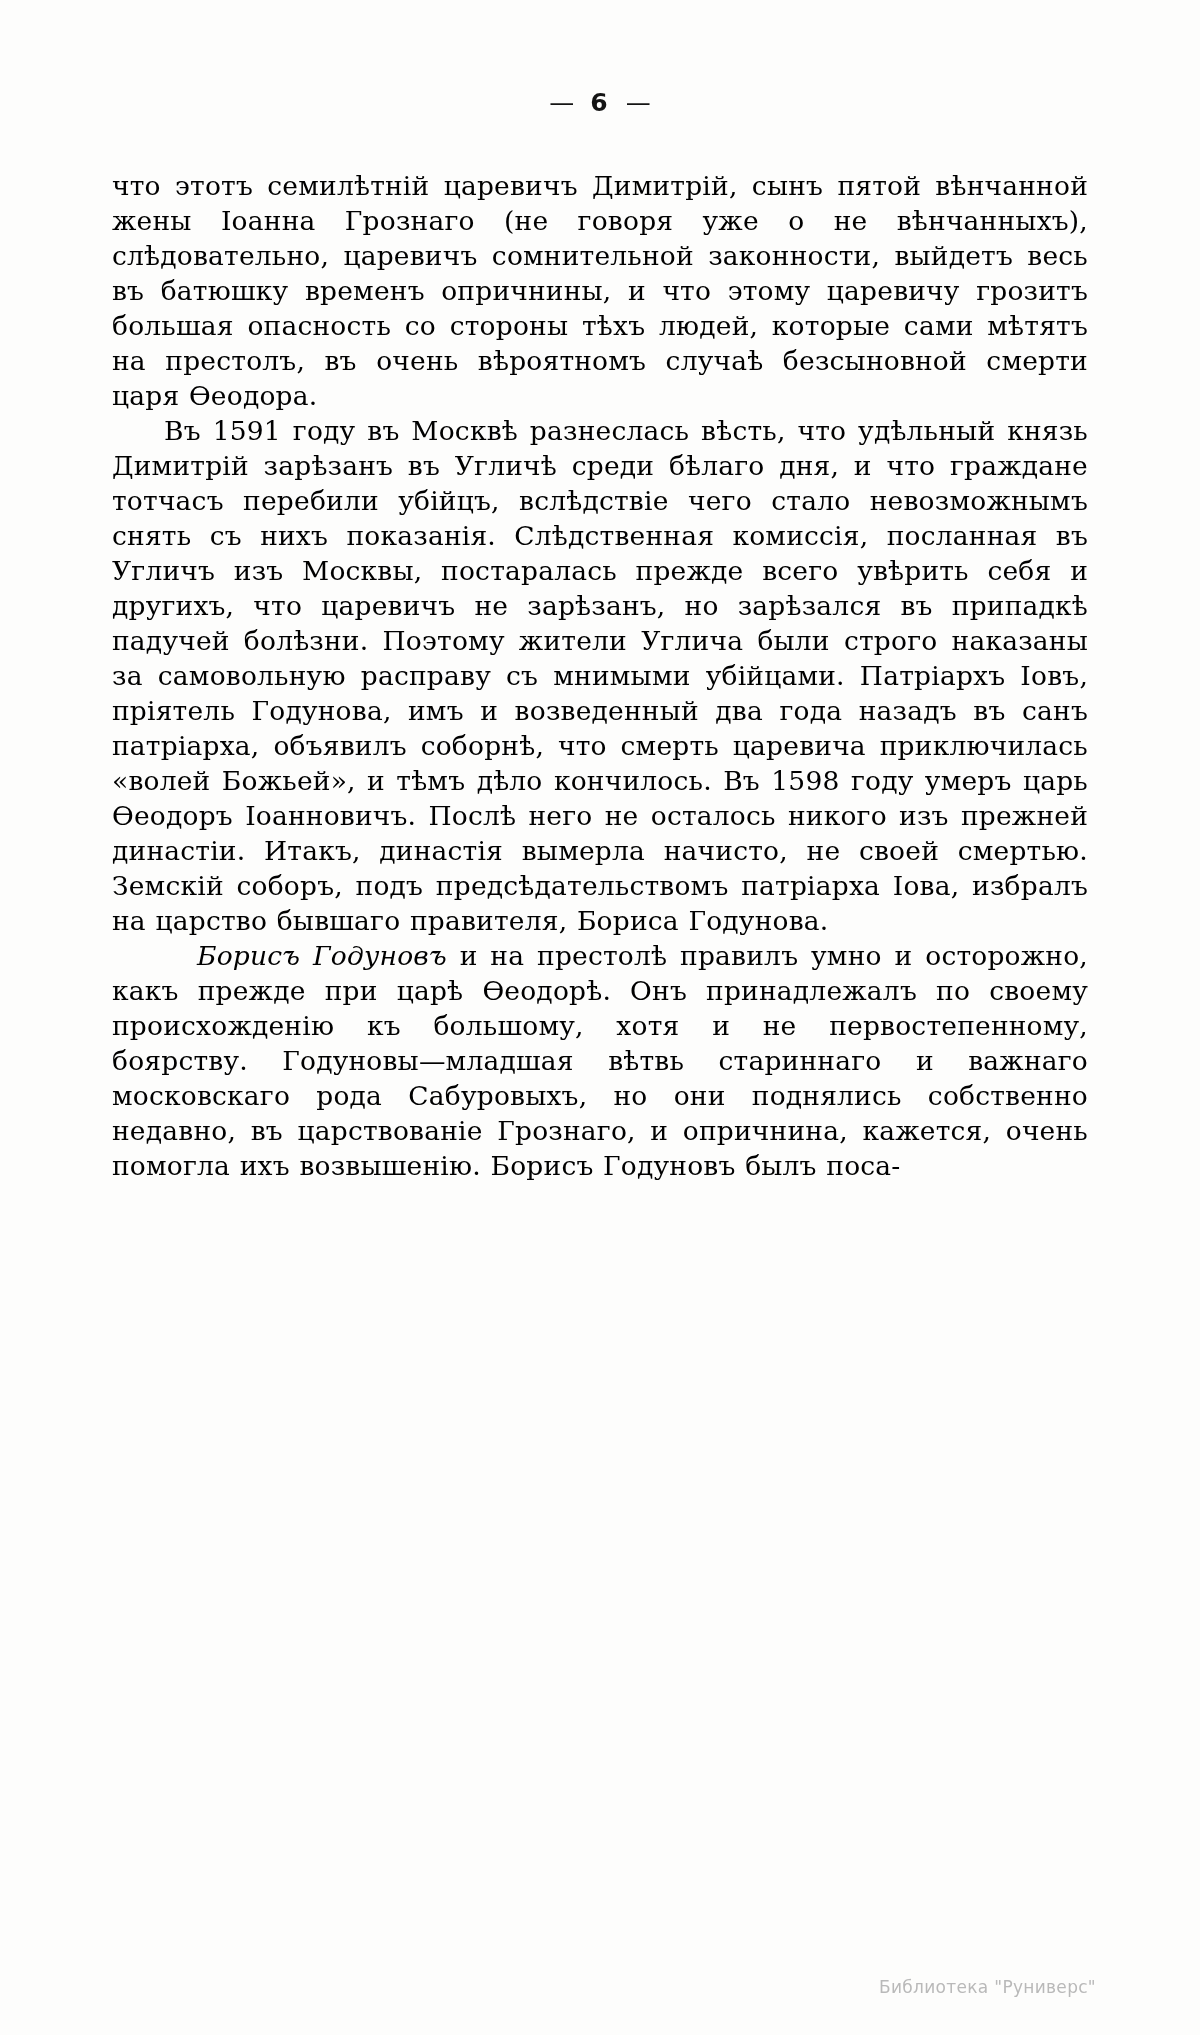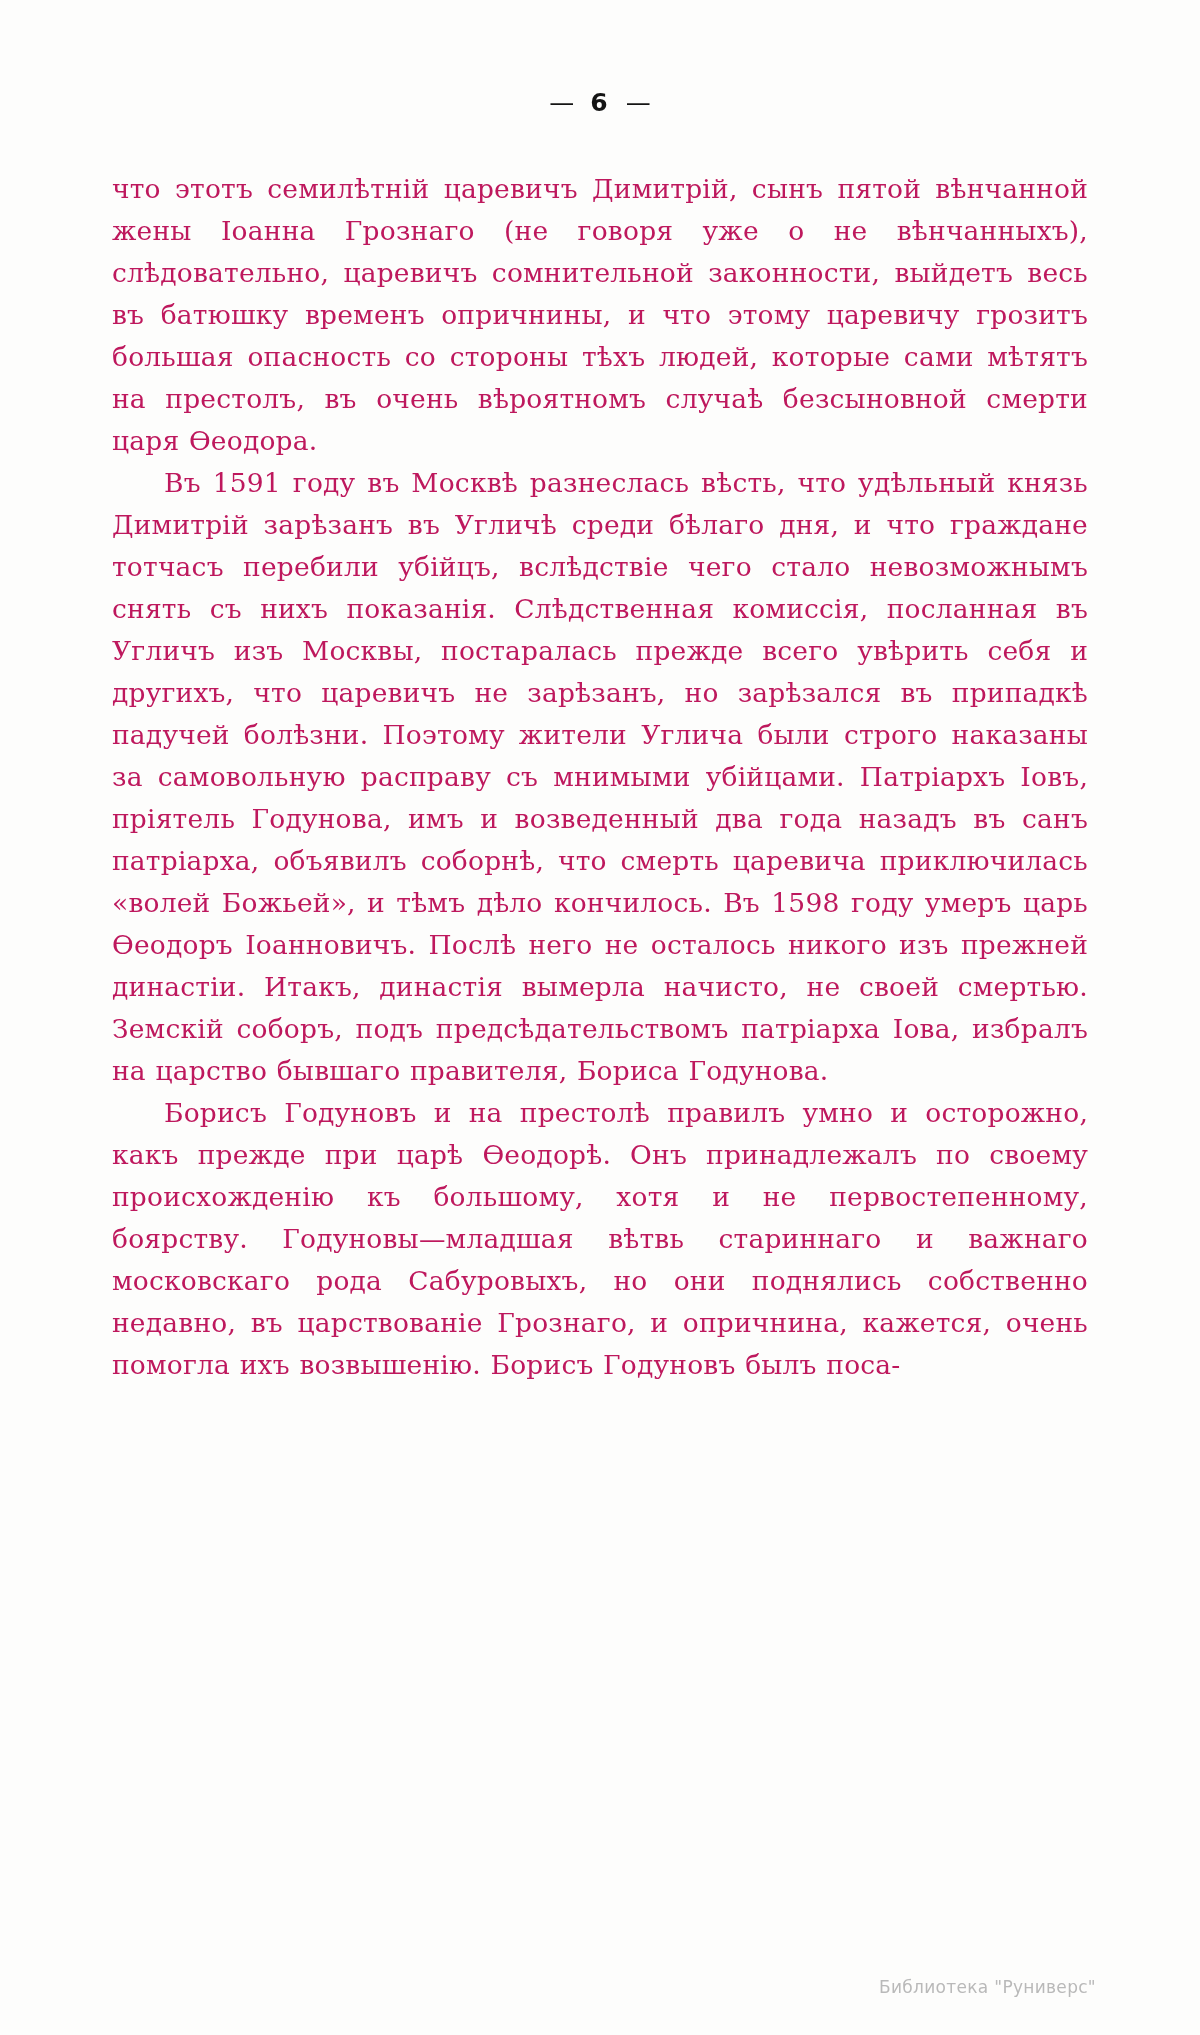--- a/index.html
+++ b/index.html
@@ -37,35 +37,37 @@
   }
   .body-text {
     position: absolute;
     top: 168px;
     left: 112px;
     width: 976px;
   }
   p.para {
     margin: 0;
     font-size: 26.5px;
-    line-height: 42px;
+    line-height: 35px;
     text-align: justify;
     text-justify: inter-word;
-    color: #be185d;
+    color: #000000;
     letter-spacing: 0.2px;
     word-spacing: 1px;
     hyphens: manual;
   }
   p.para + p.para {
     margin-top: 0;
   }
   p.indent {
     text-indent: 52px;
   }
   .it {
+    font-style: italic;
+    margin-left: 33px;
   }
   .watermark {
     position: absolute;
     right: 104px;
     bottom: 38px;
     font-family: "DejaVu Sans", sans-serif;
     font-size: 17px;
     color: #b9b9b9;
     letter-spacing: 0.3px;
   }

